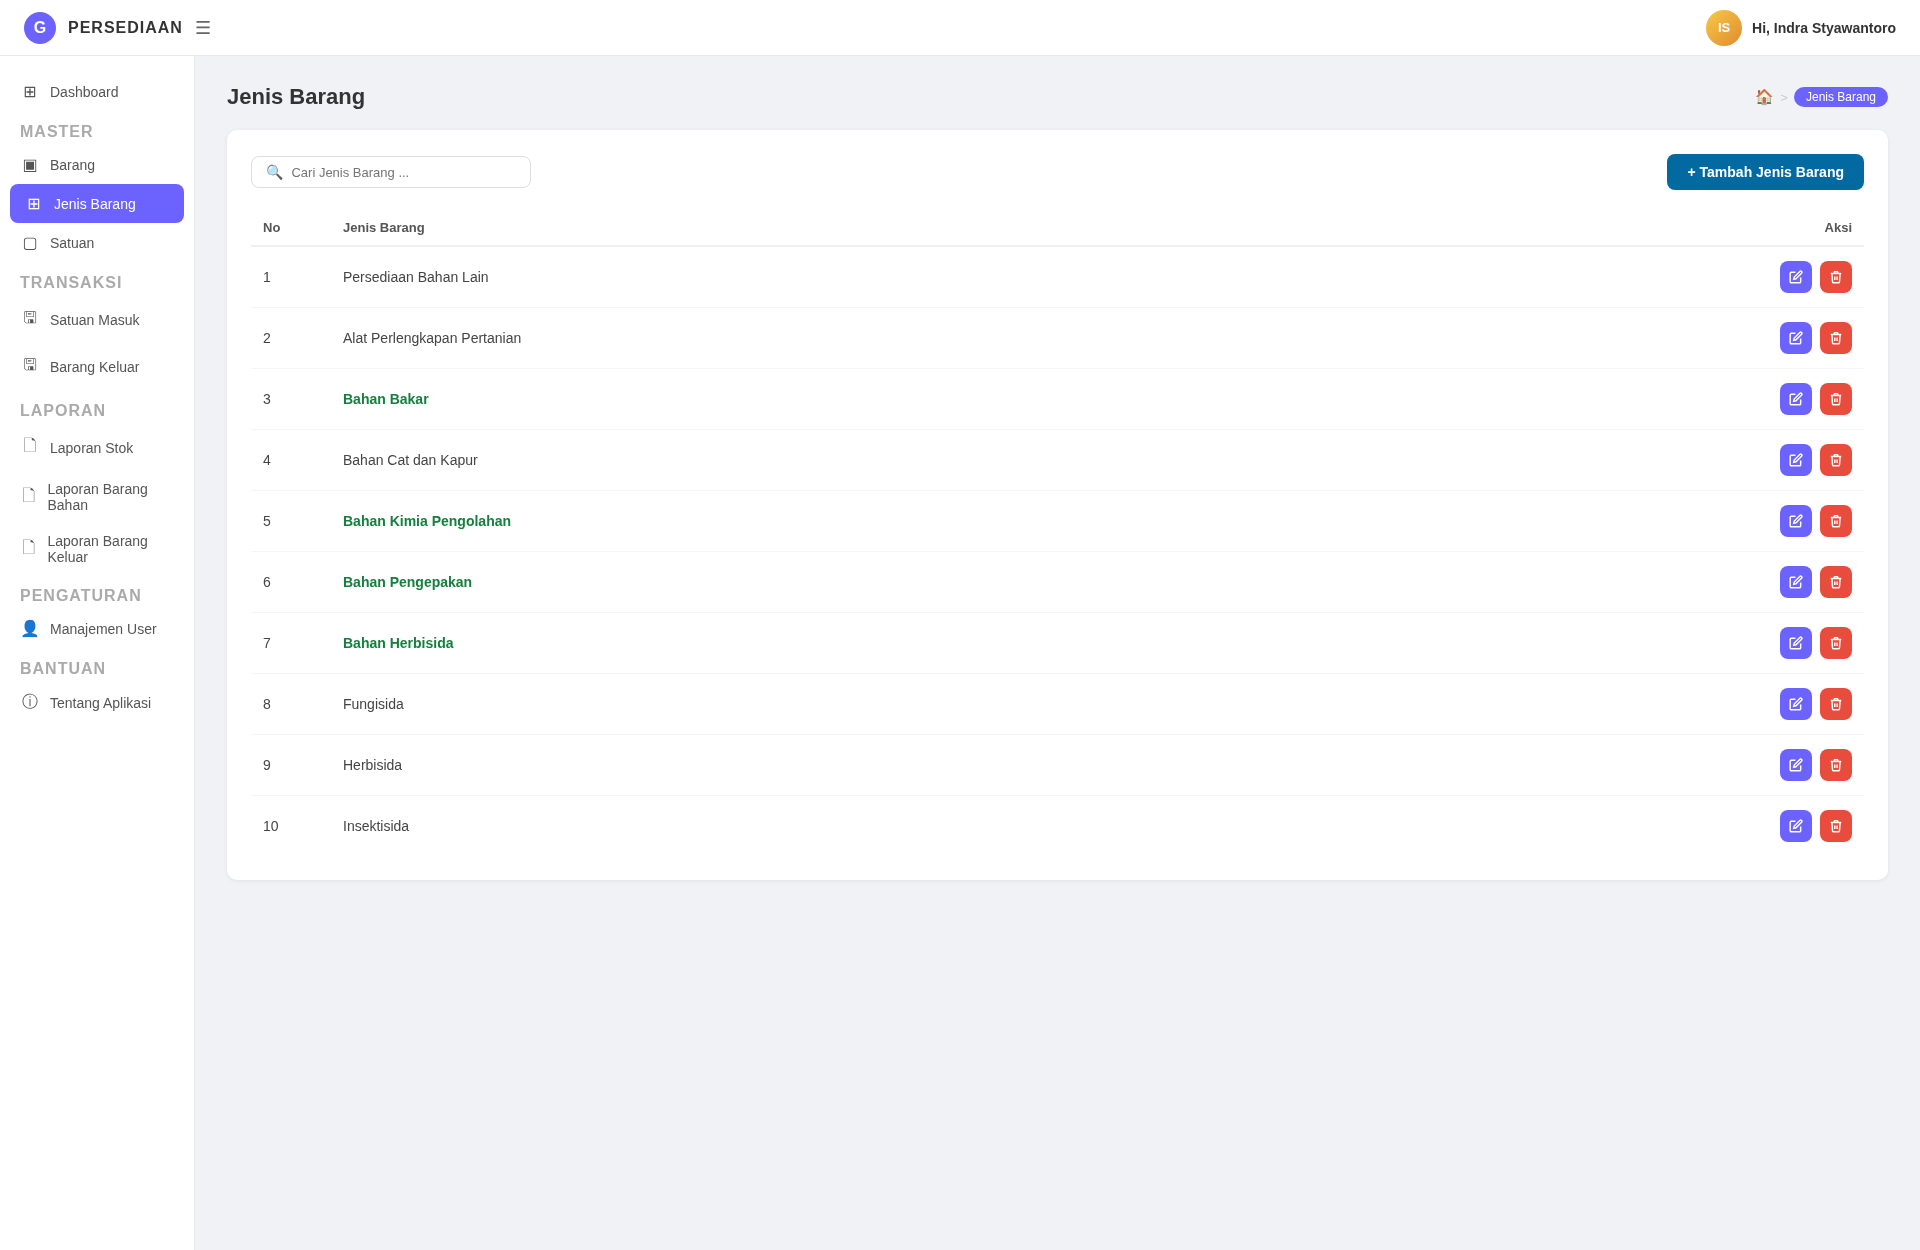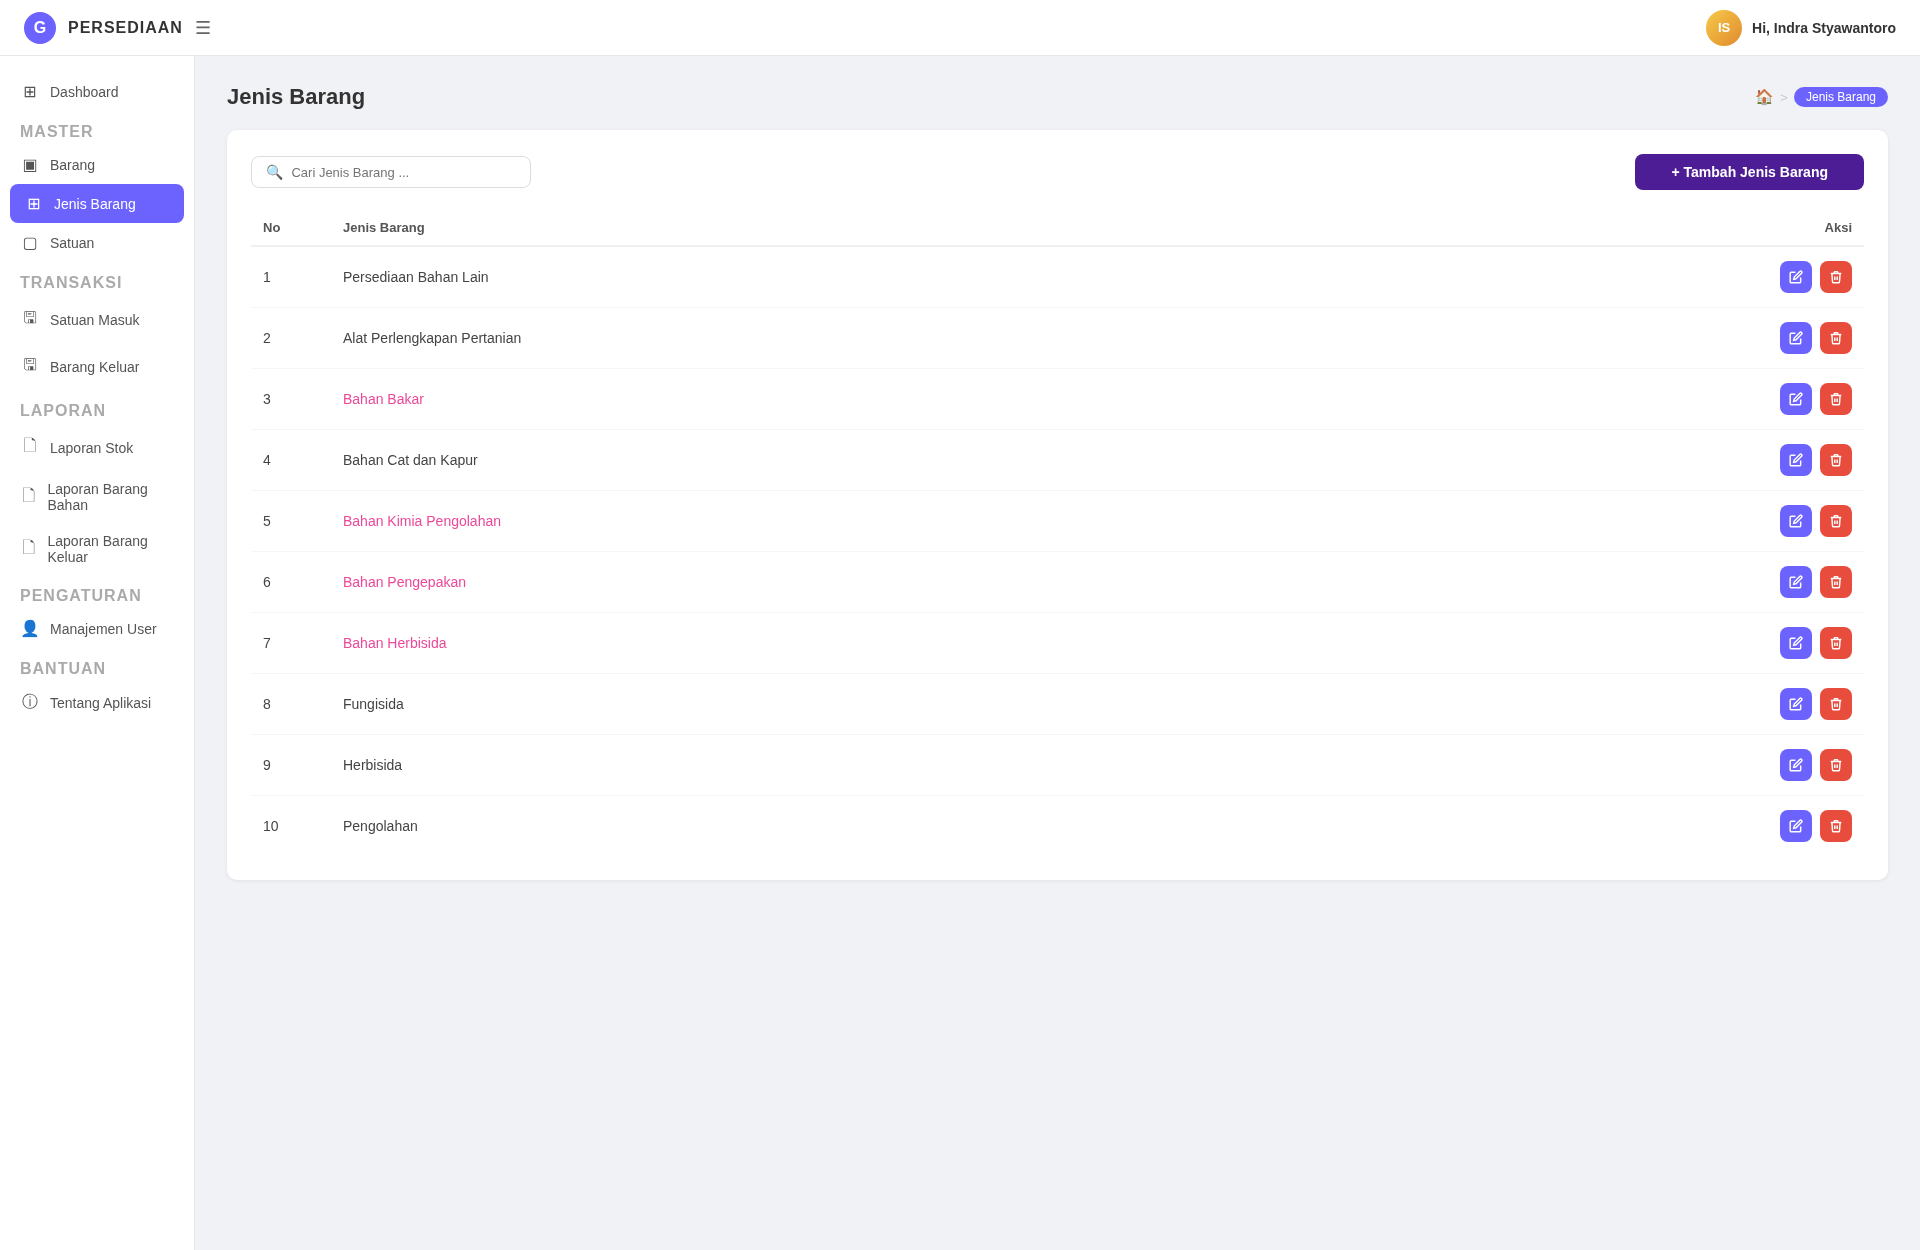--- a/index.html
+++ b/index.html
@@ -81,34 +81,34 @@
       display: flex; align-items: center;
       border: 1px solid #ddd; border-radius: 8px;
       padding: 7px 14px; gap: 8px; width: 280px; background: #fff;
     }
     .search-wrapper input {
       border: none; outline: none; font-size: 13px; color: #555; width: 100%;
       background: transparent;
     }
     .search-icon { color: #aaa; font-size: 14px; }
     .add-btn {
-      background: #4c1d95; color: #fff;
+      background: #0369a1; color: #fff;
       border: none; border-radius: 8px;
-      padding: 10px 36px; font-size: 14px; font-weight: 600;
+      padding: 10px 20px; font-size: 14px; font-weight: 600;
       cursor: pointer; display: flex; align-items: center; gap: 6px; margin-left: 36px;
     }
 
     
     table { width: 100%; border-collapse: collapse; }
     thead tr { border-bottom: 2px solid #f0f0f0; }
     th { text-align: left; padding: 10px 12px; font-size: 13px; font-weight: 700; color: #555; }
     tbody tr { border-bottom: 1px solid #f5f5f5; }
     tbody tr:last-child { border-bottom: none; }
     td { padding: 14px 12px; font-size: 14px; color: #444; }
-    td.highlight { color: #ec4899; font-weight: 400; }
+    td.highlight { color: #15803d; font-weight: 700; }
 
     
     .action-btns { display: flex; gap: 8px; }
     .btn-edit {
       width: 32px; height: 32px; border-radius: 8px;
       background: #6c63ff; border: none; color: #fff;
       cursor: pointer; display: flex; align-items: center; justify-content: center;
       font-size: 14px;
     }
     .btn-delete {
@@ -438,21 +438,21 @@
                     <path d="M10 11v6"></path>
                     <path d="M14 11v6"></path>
                     <path d="M9 6V4a1 1 0 0 1 1-1h4a1 1 0 0 1 1 1v2"></path>
                   </svg>
                 </button>
               </div>
             </td>
           </tr>
           <tr>
             <td>10</td>
-            <td>Pengolahan</td>
+            <td>Insektisida</td>
             <td style="text-align: right;">
               <div class="action-btns" style="justify-content: flex-end;">
                 <button class="btn-edit">
                   <svg width="14" height="14" viewBox="0 0 24 24" fill="none" stroke="white" stroke-width="2.5">
                     <path d="M11 4H4a2 2 0 0 0-2 2v14a2 2 0 0 0 2 2h14a2 2 0 0 0 2-2v-7"></path>
                     <path d="M18.5 2.5a2.121 2.121 0 0 1 3 3L12 15l-4 1 1-4 9.5-9.5z"></path>
                   </svg>
                 </button>
                 <button class="btn-delete">
                   <svg width="14" height="14" viewBox="0 0 24 24" fill="none" stroke="white" stroke-width="2.5">

